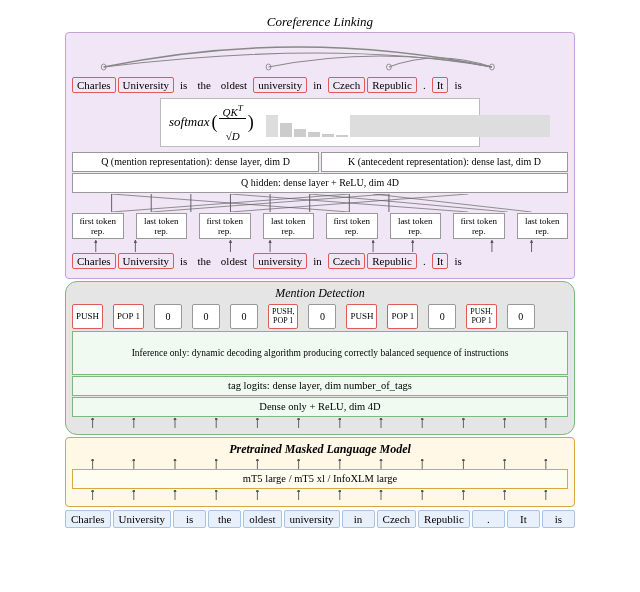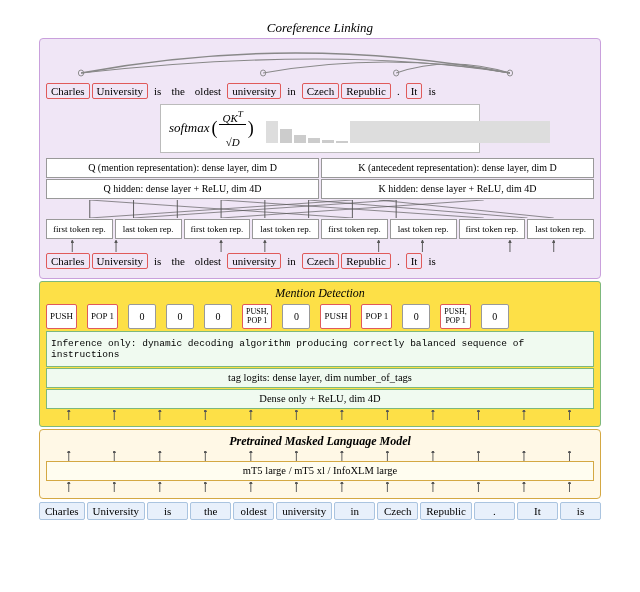--- a/index.html
+++ b/index.html
@@ -6,22 +6,22 @@
     body {
       font-family: 'Times New Roman', Times, serif;
       font-size: 11px;
       background: #fff;
       width: 640px;
       min-height: 592px;
       overflow: hidden;
     }
 
     .diagram {
-      width: 562px;
-      margin: 20px auto;
+      width: 510px;
+      margin: 14px auto;
       position: relative;
     }
 
     
     .title {
       text-align: center;
       font-style: italic;
       font-size: 13px;
       margin-bottom: 2px;
     }
@@ -118,42 +118,42 @@
       display: flex;
       align-items: center;
       justify-content: center;
       text-align: center;
       font-size: 10px;
       padding: 2px 8px;
     }
 
     .layer-row-tokens {
       display: flex;
-      gap: 2px;
+      gap: 12px;
       margin-bottom: 1px;
     }
 
     .token-rep-box {
       flex: 1;
       border: 1px solid #999;
       background: white;
       font-size: 9px;
       text-align: center;
       padding: 2px 1px;
       min-height: 20px;
       display: flex;
       align-items: center;
       justify-content: center;
     }
 
     
     .mention-section {
-      background: #fde047;
+      background: #e5e5e5;
       border: 1px solid #7db87d;
-      border-radius: 3px;
+      border-radius: 12px;
       padding: 4px 6px 6px 6px;
       margin-bottom: 2px;
     }
 
     .mention-title {
       text-align: center;
       font-style: italic;
       font-size: 12px;
       margin-bottom: 3px;
     }
@@ -245,23 +245,23 @@
     .cross-arrows svg {
       width: 100%;
       height: 100%;
     }
 
     
     .inference-row {
       border: 1px solid #7db87d;
       background: #f0faf0;
       font-size: 9.5px;
-      padding: 6px 4px;
+      text-align: center;
+      padding: 16px 4px;
       margin-bottom: 1px;
-      font-family: Liberation Mono, monospace;
     }
   </style>
 </head>
 <body>
 
 <div class="diagram">
 
   <div class="title">Coreference Linking</div>
 
   <div class="coref-section">
@@ -319,30 +319,27 @@
           <div style="width:200px; height:22px; background:#ddd;"></div>
         </div>
       </div>
     </div>
 
     <div class="layer-row-split">
       <div class="layer-half">
         <span>Q (mention representation): dense layer, dim D</span>
       </div>
       <div class="layer-half">
-        <span>K (antecedent representation): dense layer, dim D</span>
+        <span>K (antecedent representation): dense last, dim D</span>
       </div>
     </div>
 
     <div class="layer-row-split">
       <div class="layer-half">
         <span>Q hidden: dense layer + ReLU, dim 4D</span>
-      </div>
-      <div class="layer-half">
-        <span>K hidden: dense layer + ReLU, dim 4D</span>
       </div>
     </div>
 
     <div class="cross-arrows">
       <svg viewBox="0 0 626 18" preserveAspectRatio="none">
 
         <line x1="50" y1="18" x2="50" y2="0" stroke="#555" stroke-width="1" marker-end="url(#arr)"></line>
         <line x1="100" y1="18" x2="100" y2="0" stroke="#555" stroke-width="1"></line>
         <line x1="150" y1="18" x2="150" y2="0" stroke="#555" stroke-width="1"></line>
         <line x1="200" y1="18" x2="200" y2="0" stroke="#555" stroke-width="1"></line>

